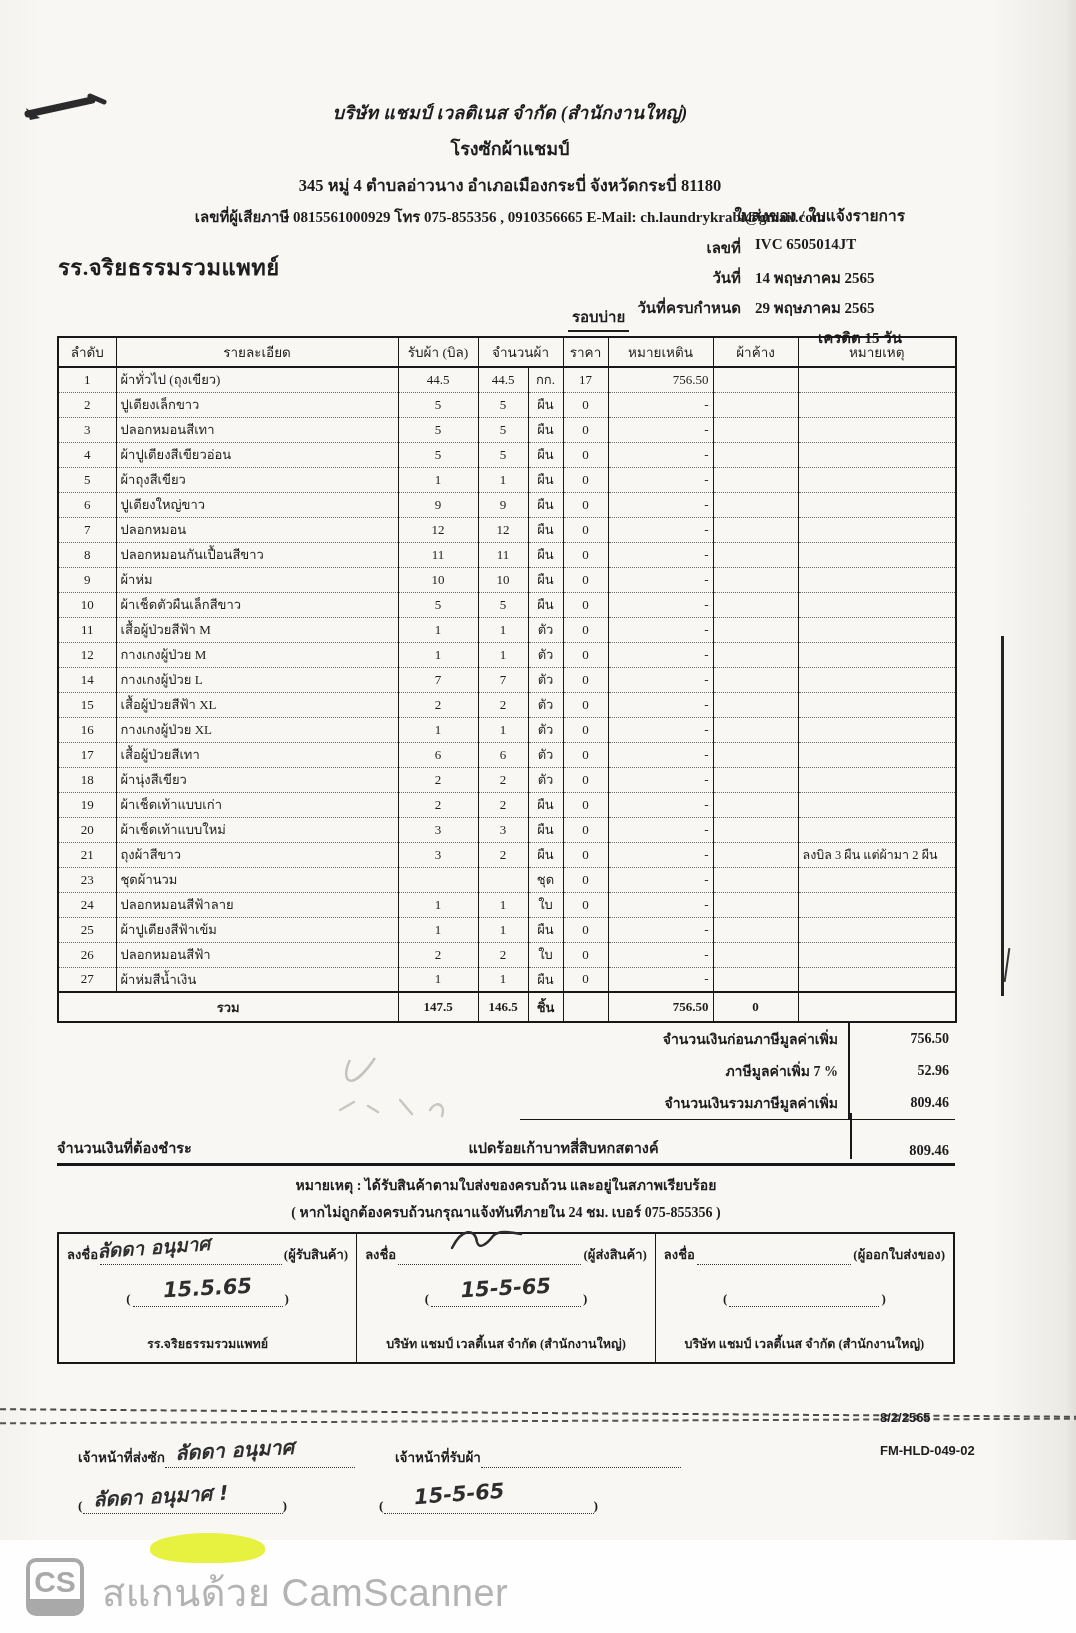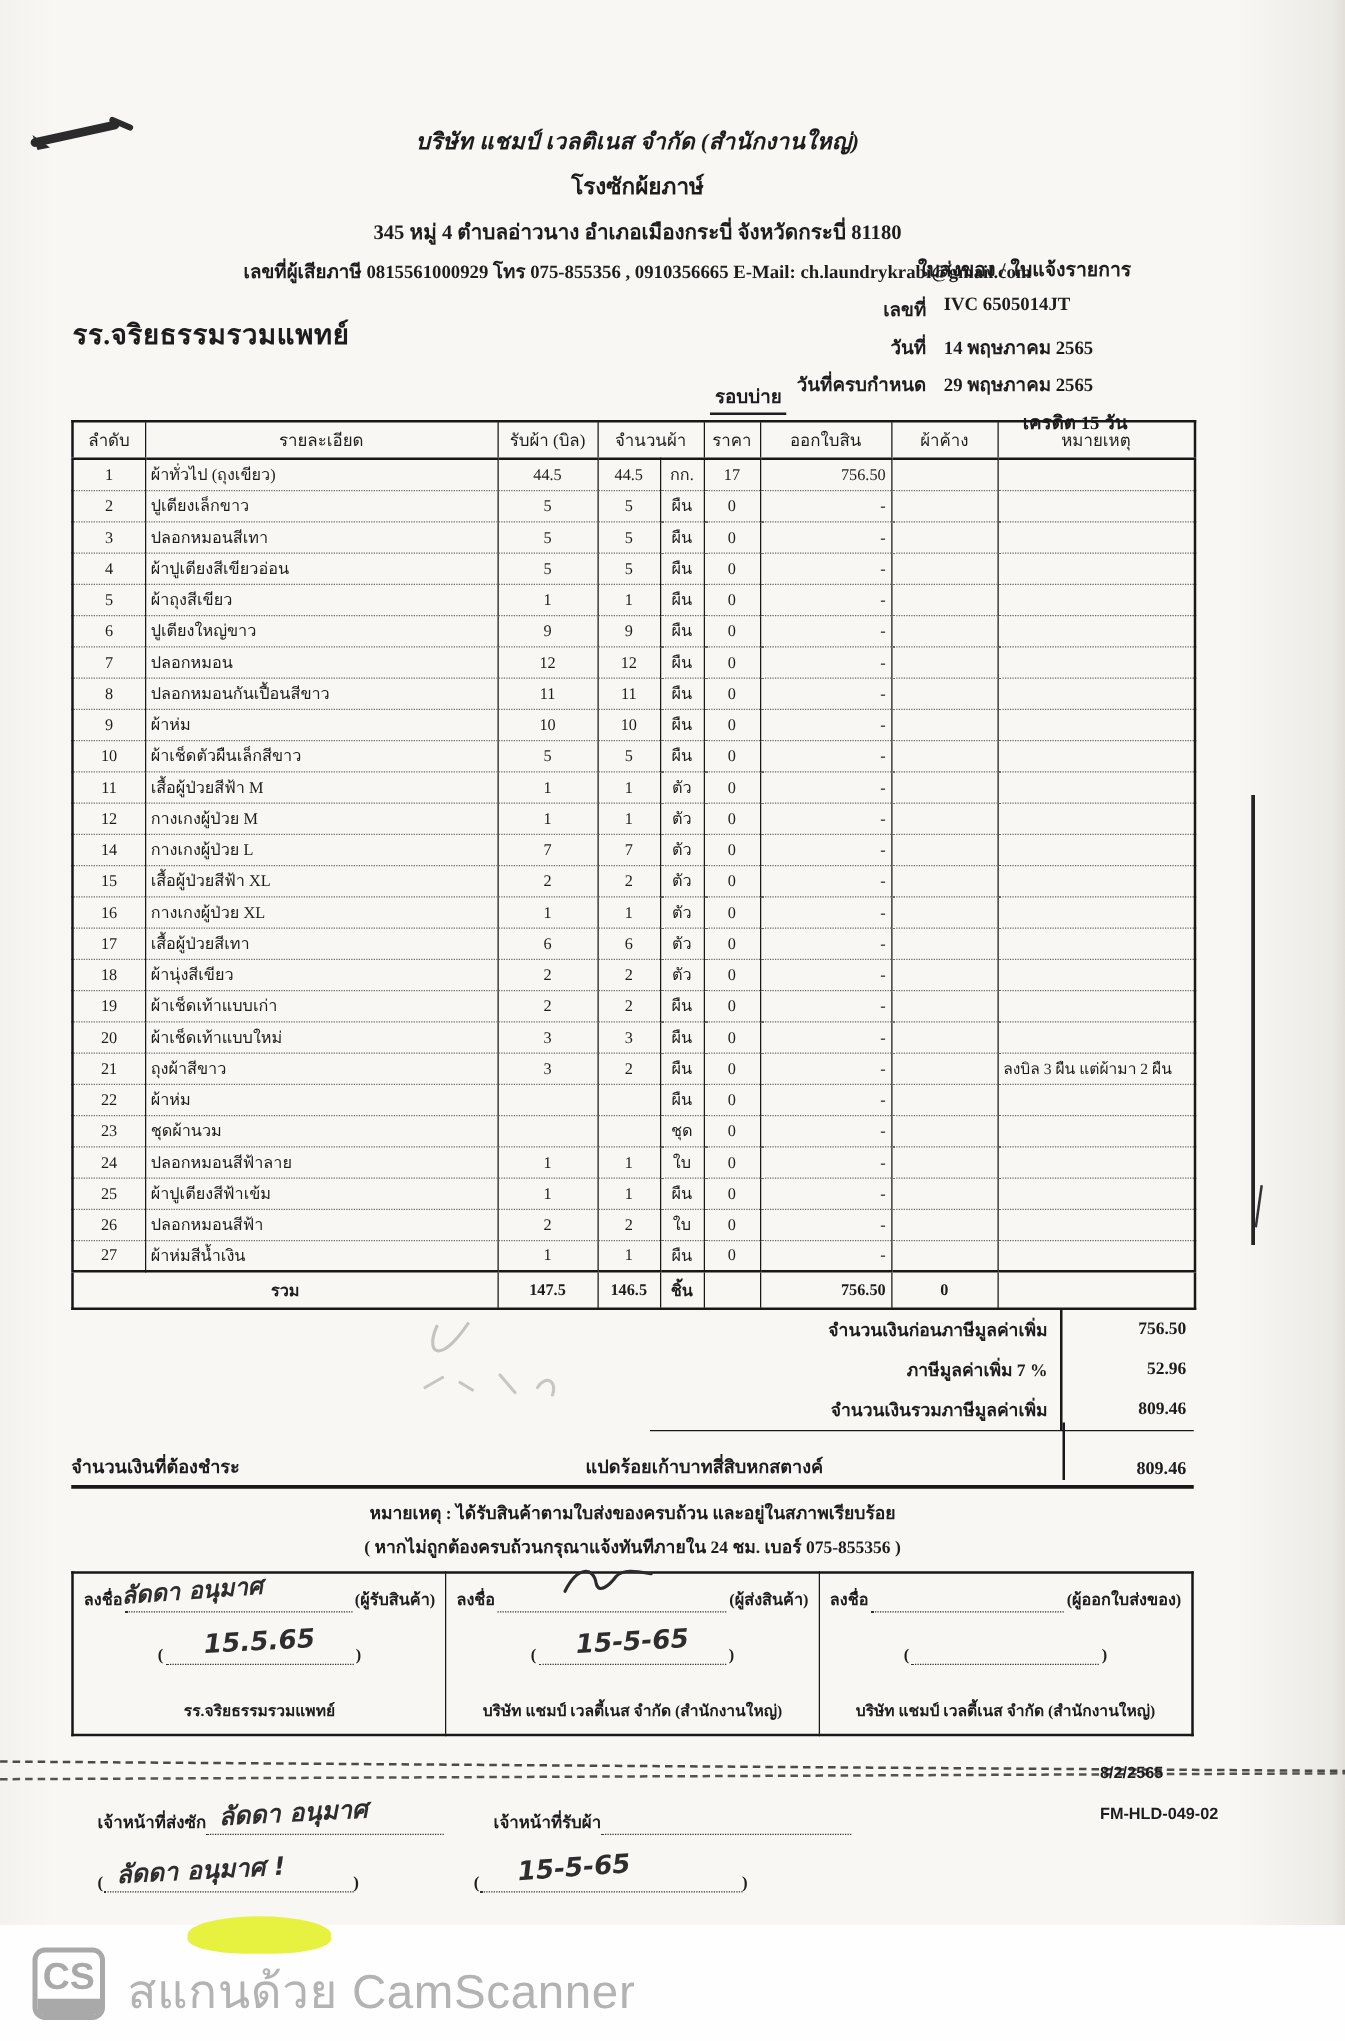--- a/index.html
+++ b/index.html
@@ -105,21 +105,21 @@
 <div class="page">
 
   <svg class="pen-topleft" width="90" height="40" viewBox="0 0 90 40">
     <path d="M8 26 L72 12" stroke="#2b2b2b" stroke-width="7" fill="none" stroke-linecap="round"></path>
     <path d="M6 20 L20 30 L10 32 Z" fill="#2b2b2b"></path>
     <path d="M70 8 L84 14" stroke="#2b2b2b" stroke-width="5" fill="none" stroke-linecap="round"></path>
   </svg>
 
   <div class="header-block">
     <div class="l1">บริษัท แชมป์ เวลติเนส จำกัด (สำนักงานใหญ่)</div>
-    <div class="l2">โรงซักผ้ยภาษ์</div>
+    <div class="l2">โรงซักผ้าแชมป์</div>
     <div class="l3">345 หมู่ 4 ตำบลอ่าวนาง อำเภอเมืองกระบี่ จังหวัดกระบี่ 81180</div>
     <div class="l4">เลขที่ผู้เสียภาษี 0815561000929 โทร 075-855356 , 0910356665 E-Mail: ch.laundrykrabi@gmail.com</div>
   </div>
 
   <div class="doc-info">
     <div class="doc-title">ใบส่งของ / ใบแจ้งรายการ</div>
     <div class="row">
       <span class="lbl">เลขที่</span>
       <span class="val">IVC 6505014JT</span>
     </div>
@@ -151,21 +151,21 @@
           <col style="width:85px">
           <col style="width:158px">
       </colgroup>
       <thead>
         <tr>
           <th>ลำดับ</th>
           <th>รายละเอียด</th>
           <th>รับผ้า (บิล)</th>
           <th colspan="2">จำนวนผ้า</th>
           <th>ราคา</th>
-          <th>ออกใบสิน</th>
+          <th>หมายเหติน</th>
           <th>ผ้าค้าง</th>
           <th>หมายเหตุ</th>
         </tr>
       </thead>
       <tbody id="items-body">
           <tr>
             <td class="c-no">1</td>
             <td class="c-desc">ผ้าทั่วไป (ถุงเขียว)</td>
             <td class="c-bill">44.5</td>
             <td class="c-qty">44.5</td>
@@ -376,31 +376,20 @@
           <tr>
             <td class="c-no">21</td>
             <td class="c-desc">ถุงผ้าสีขาว</td>
             <td class="c-bill">3</td>
             <td class="c-qty">2</td>
             <td class="c-unit">ผืน</td>
             <td class="c-price">0</td>
             <td class="c-amt">-</td>
             <td class="c-pend"></td>
             <td class="c-rem">ลงบิล 3 ผืน แต่ผ้ามา 2 ผืน</td>
-          </tr>
-          <tr>
-            <td class="c-no">22</td>
-            <td class="c-desc">ผ้าห่ม</td>
-            <td class="c-bill"></td>
-            <td class="c-qty"></td>
-            <td class="c-unit">ผืน</td>
-            <td class="c-price">0</td>
-            <td class="c-amt">-</td>
-            <td class="c-pend"></td>
-            <td class="c-rem"></td>
           </tr>
           <tr>
             <td class="c-no">23</td>
             <td class="c-desc">ชุดผ้านวม</td>
             <td class="c-bill"></td>
             <td class="c-qty"></td>
             <td class="c-unit">ชุด</td>
             <td class="c-price">0</td>
             <td class="c-amt">-</td>
             <td class="c-pend"></td>

